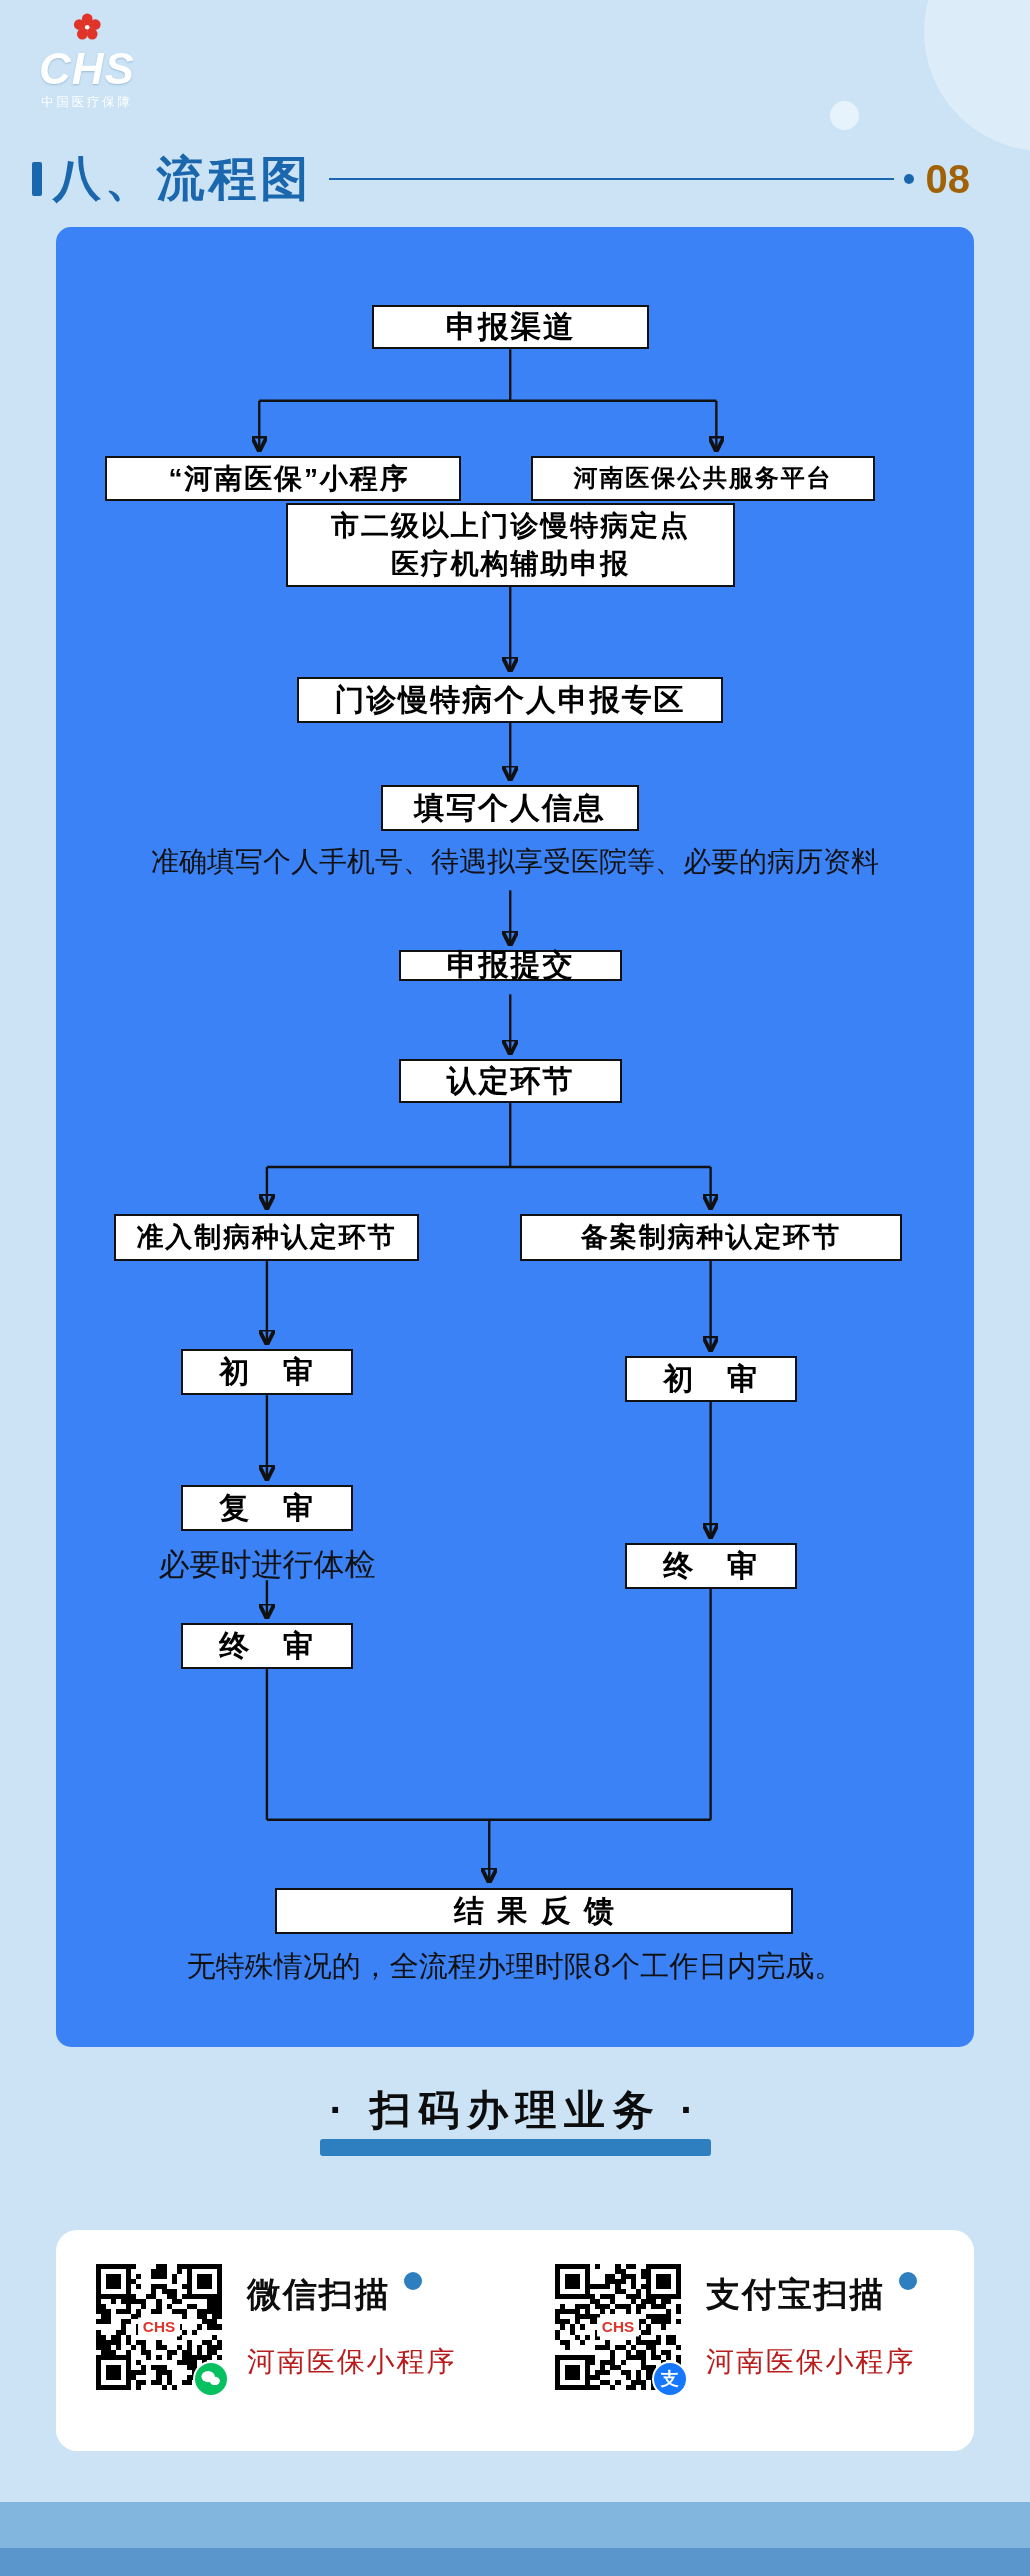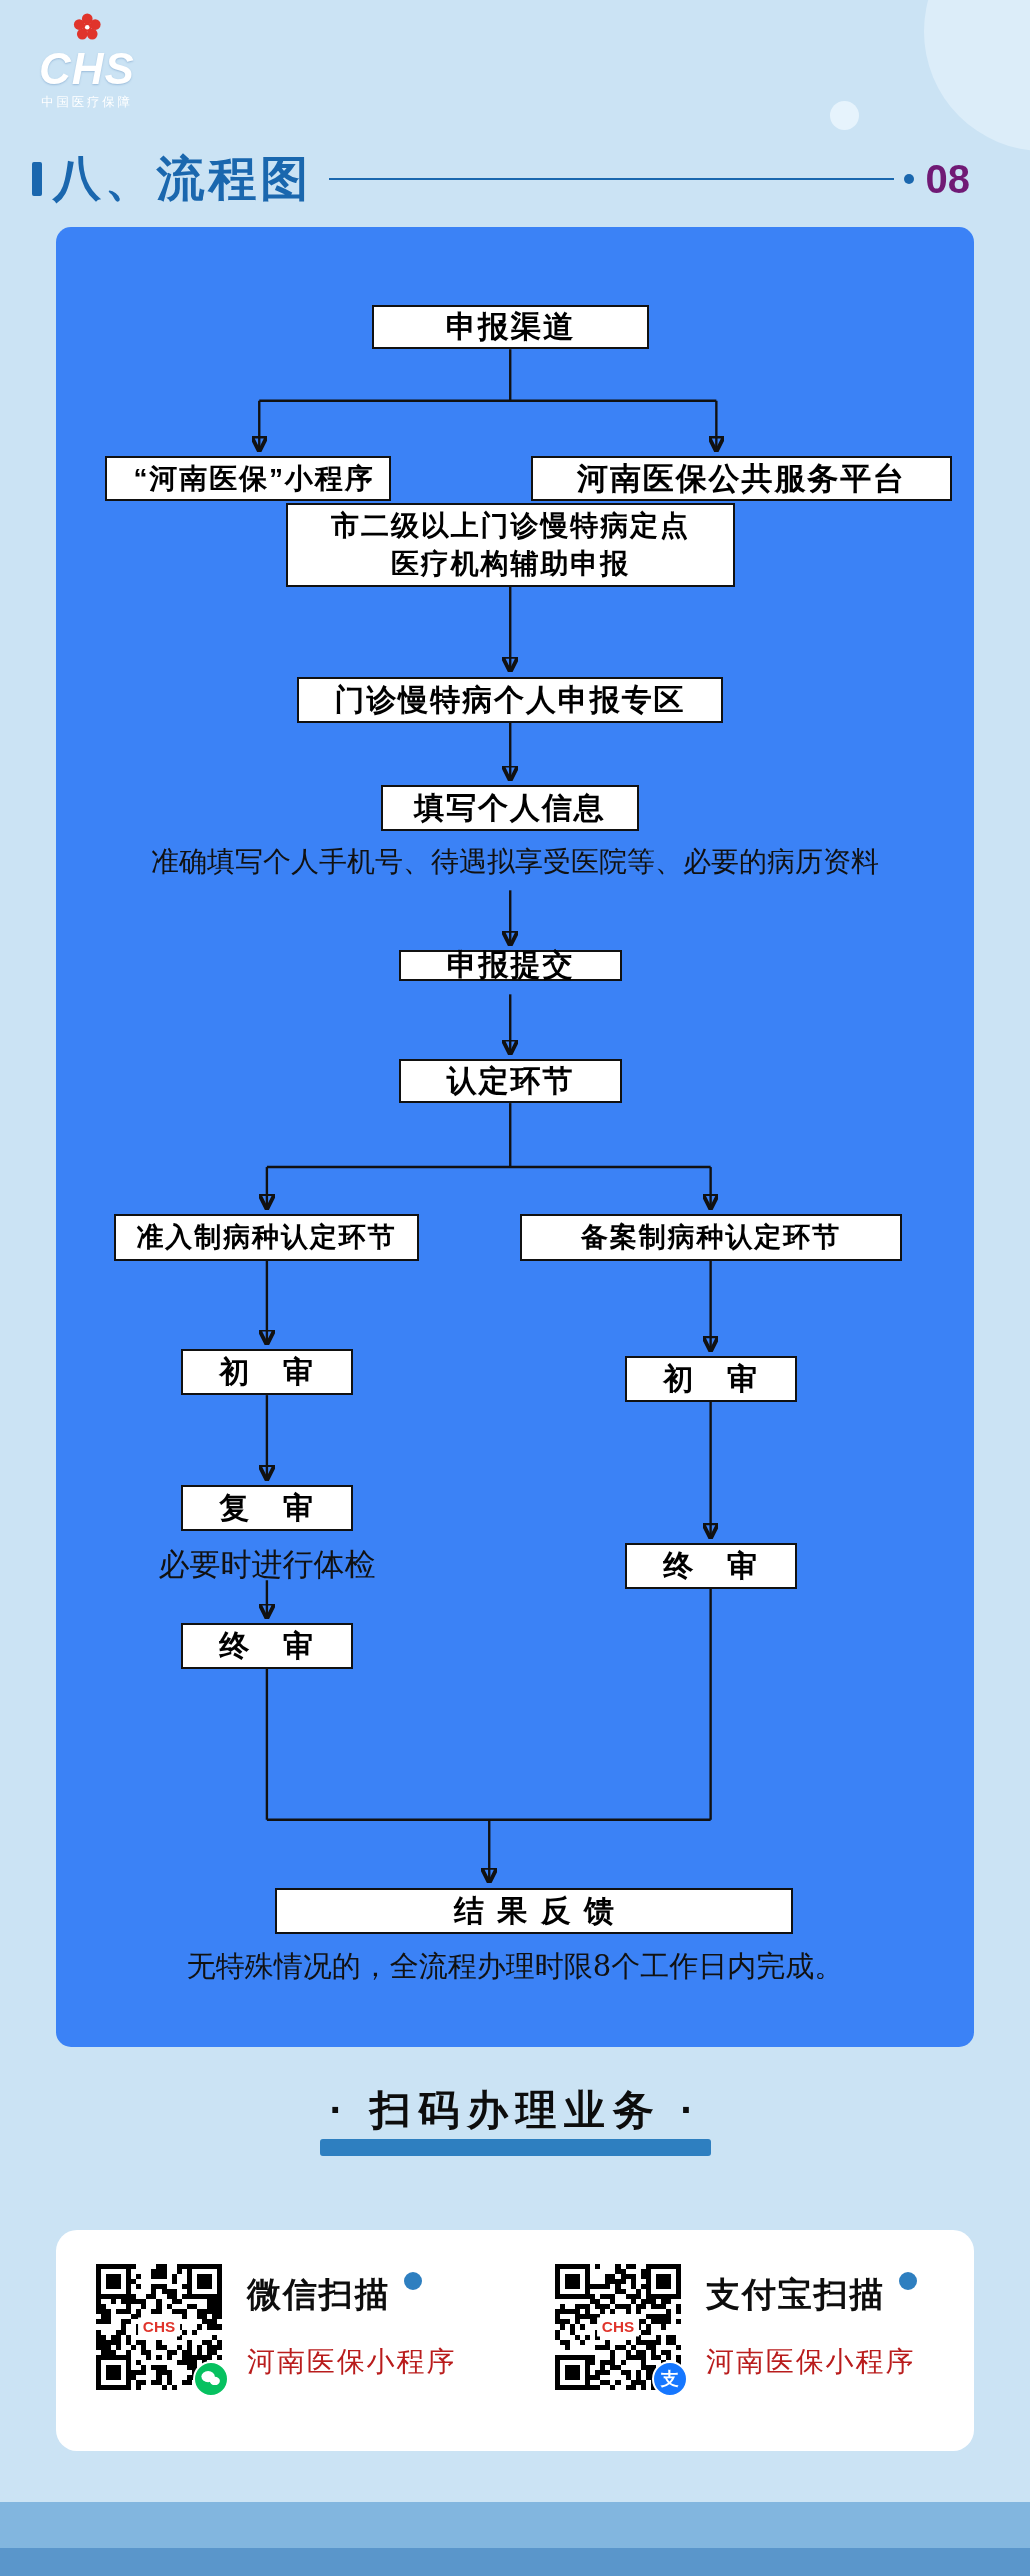--- a/index.html
+++ b/index.html
@@ -76,21 +76,21 @@
     </span>
     <div class="logo-brand">CHS</div>
     <div class="logo-sub">中国医疗保障</div>
   </div>
 
   <div class="header">
     <div class="title-bar" style="background: rgb(26, 103, 174);"></div>
     <div class="section-title" style="color: rgb(26, 103, 174);">八、流程图</div>
     <div class="header-line" style="background: rgb(26, 103, 174);"></div>
     <div class="header-dot" style="background: rgb(26, 103, 174);"></div>
-    <div class="page-number" style="color: #701a75;">08</div>
+    <div class="page-number" style="color: #a16207;">08</div>
   </div>
 
   <div class="flow-card">
 
     <svg class="connectors" viewBox="0 0 962 1907">
       <defs>
         <marker id="arrow" viewBox="0 0 10 10" refX="9" refY="5" markerWidth="6.5" markerHeight="6.5" orient="auto">
           <path d="M0,0 L10,5 L0,10 z" fill="#111" stroke="none"></path>
         </marker>
       </defs>
@@ -112,23 +112,23 @@
       <path d="M221,1511 V1669"></path>
       <path d="M686,1083 V1177" marker-end="url(#arrow)"></path>
       <path d="M686,1231 V1373" marker-end="url(#arrow)"></path>
       <path d="M686,1427 V1669"></path>
       <path d="M221,1669 H686"></path>
       <path d="M454,1669 V1734" marker-end="url(#arrow)"></path>
     </svg>
 
     <div class="fbox" style="left:316px;top:78px;width:277px;height:44px;font-size:30.5px;">申报渠道</div>
 
-    <div class="fbox" style="left:49px;top:229px;width:286px;height:45px;font-size:28px;padding-left:12px;">“河南医保”小程序</div>
-
-    <div class="fbox" style="left:475px;top:229px;width:421px;height:45px;font-size:31px;">河南医保公共服务平台</div>
+    <div class="fbox" style="left:49px;top:229px;width:356px;height:45px;font-size:28px;padding-left:12px;">“河南医保”小程序</div>
+
+    <div class="fbox" style="left:475px;top:229px;width:344px;height:45px;font-size:24px;">河南医保公共服务平台</div>
 
     <div class="fbox" style="left:230px;top:276px;width:449px;height:84px;font-size:28px;flex-direction:column;">
       <div>市二级以上门诊慢特病定点</div>
       <div>医疗机构辅助申报</div>
     </div>
 
     <div class="fbox" style="left:241px;top:450px;width:426px;height:46px;font-size:30px;">门诊慢特病个人申报专区</div>
 
     <div class="fbox" style="left:325px;top:558px;width:258px;height:46px;font-size:30px;">填写个人信息</div>
 

